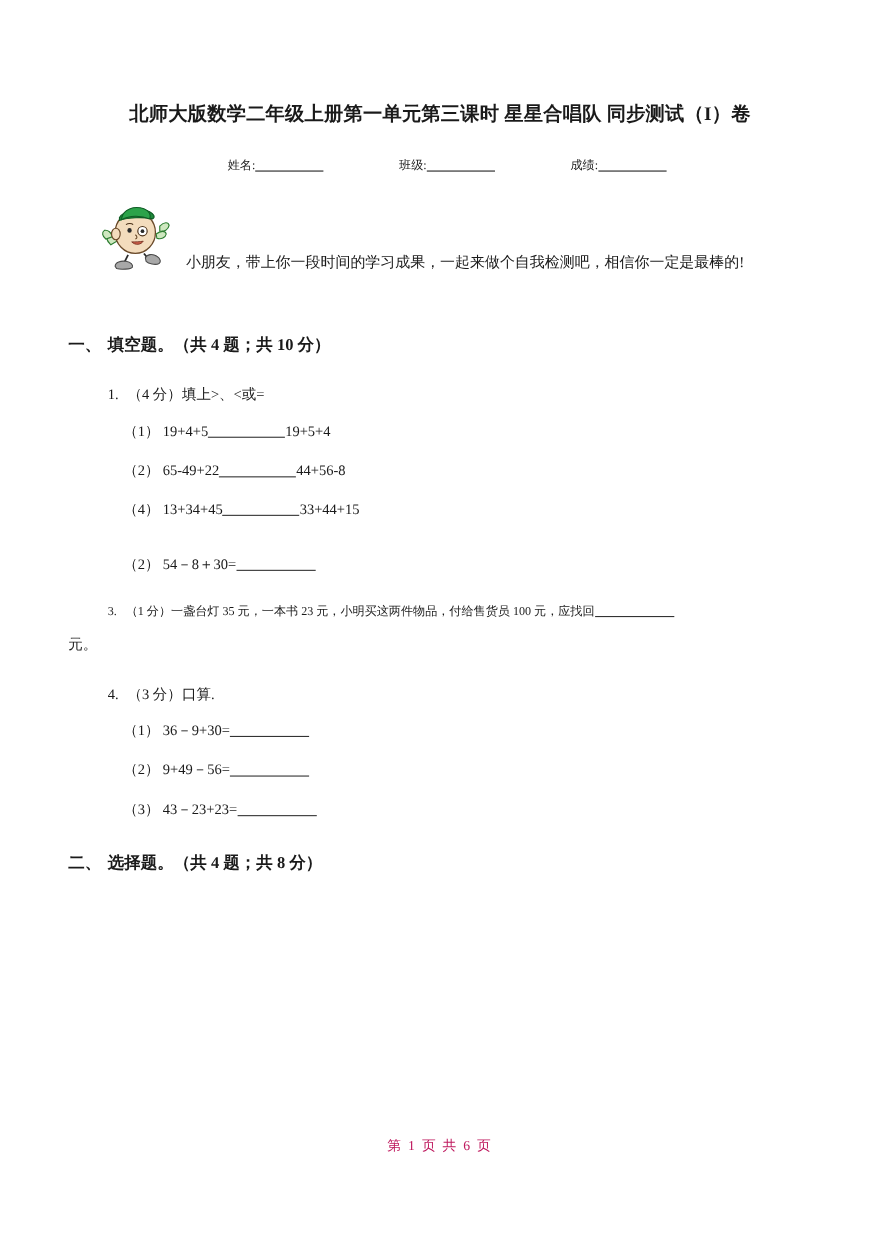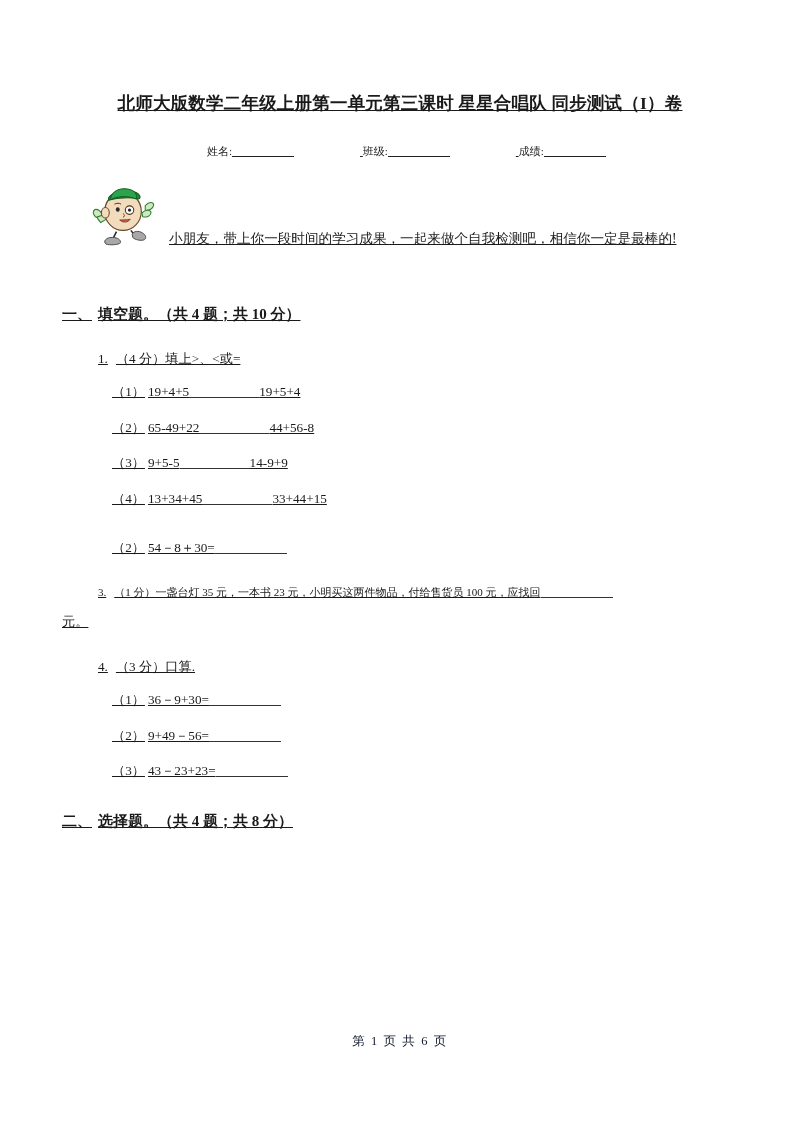--- a/index.html
+++ b/index.html
@@ -16,21 +16,20 @@
     overflow: hidden;
   }
 
   .page {
     position: absolute;
     left: 0; top: 0;
     width: 800px;
     height: 1132px;
     box-sizing: border-box;
     padding: 0 62px;
-    text-decoration: underline;
   }
 
   
   .doc-title {
     margin: 0;
     padding-top: 92px;
     text-align: center;
     font-size: 17.5px;
     font-weight: bold;
     letter-spacing: 0.2px;
@@ -138,21 +137,21 @@
   }
 
   
   .footer {
     position: absolute;
     left: 0;
     right: 0;
     top: 1033px;
     text-align: center;
     font-size: 12.5px;
-    color: #0f172a;
+    color: #be185d;
     letter-spacing: 1.6px;
   }
 </style>
 </head>
 <body>
 
 <div class="page">
 
   <h1 class="doc-title">北师大版数学二年级上册第一单元第三课时 星星合唱队 同步测试（I）卷</h1>
 
@@ -221,23 +220,20 @@
     <p class="q-line">
       <span class="q-num">1.</span><span>（4 分）填上&gt;、&lt;或=</span>
     </p>
     <p class="sub">
       <span class="sub-num">（1）</span><span>19+4+5</span><span class="blank-mid"></span><span>19+5+4</span>
     </p>
     <p class="sub">
       <span class="sub-num">（2）</span><span>65-49+22</span><span class="blank-mid"></span><span>44+56-8</span>
     </p>
     <p class="sub">
-      <span class="sub-num">（3）</span><span>9+5-5</span><span class="blank-mid"></span><span>14-9+9</span>
-    </p>
-    <p class="sub">
       <span class="sub-num">（4）</span><span>13+34+45</span><span class="blank-mid"></span><span>33+44+15</span>
     </p>
   </div>
 
   <div class="q">
     <p class="sub">
       <span class="sub-num">（2）</span><span>54－8＋30=</span><span class="blank-long"></span>
     </p>
   </div>
 

